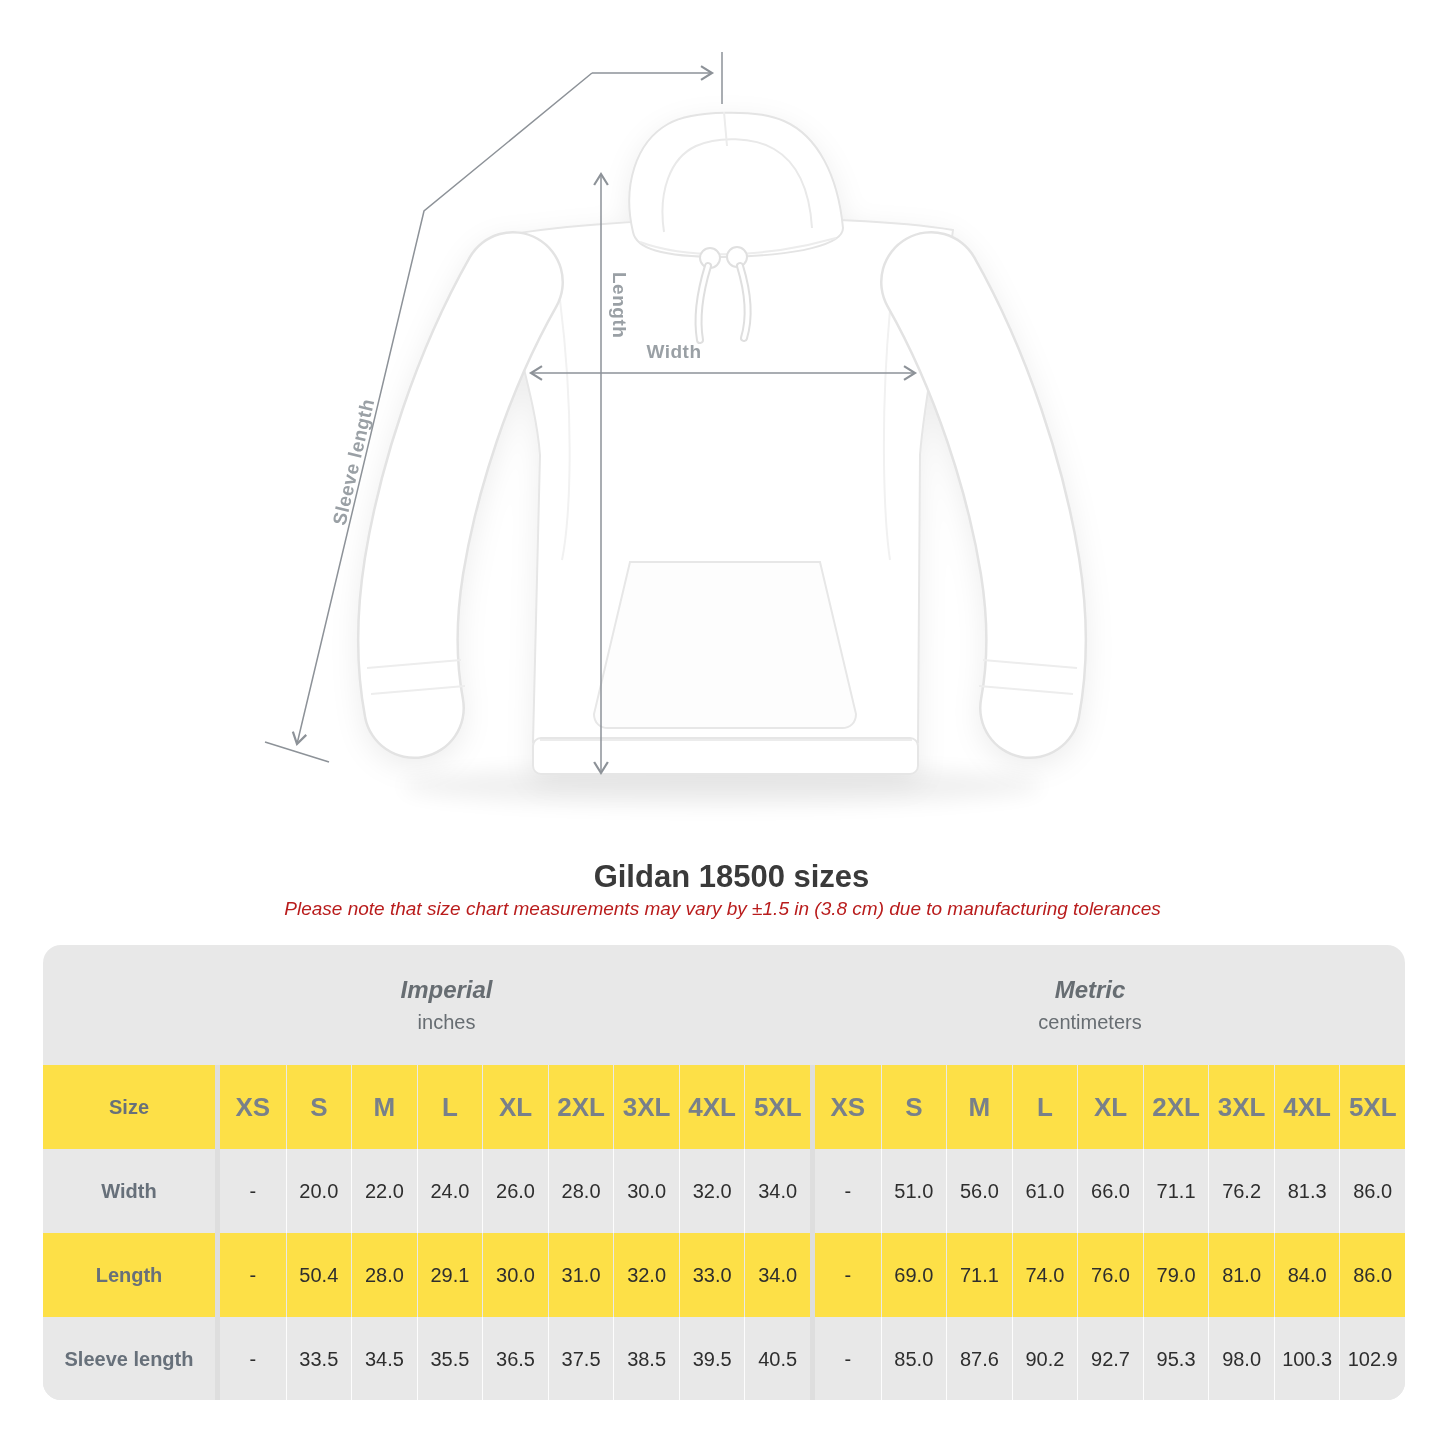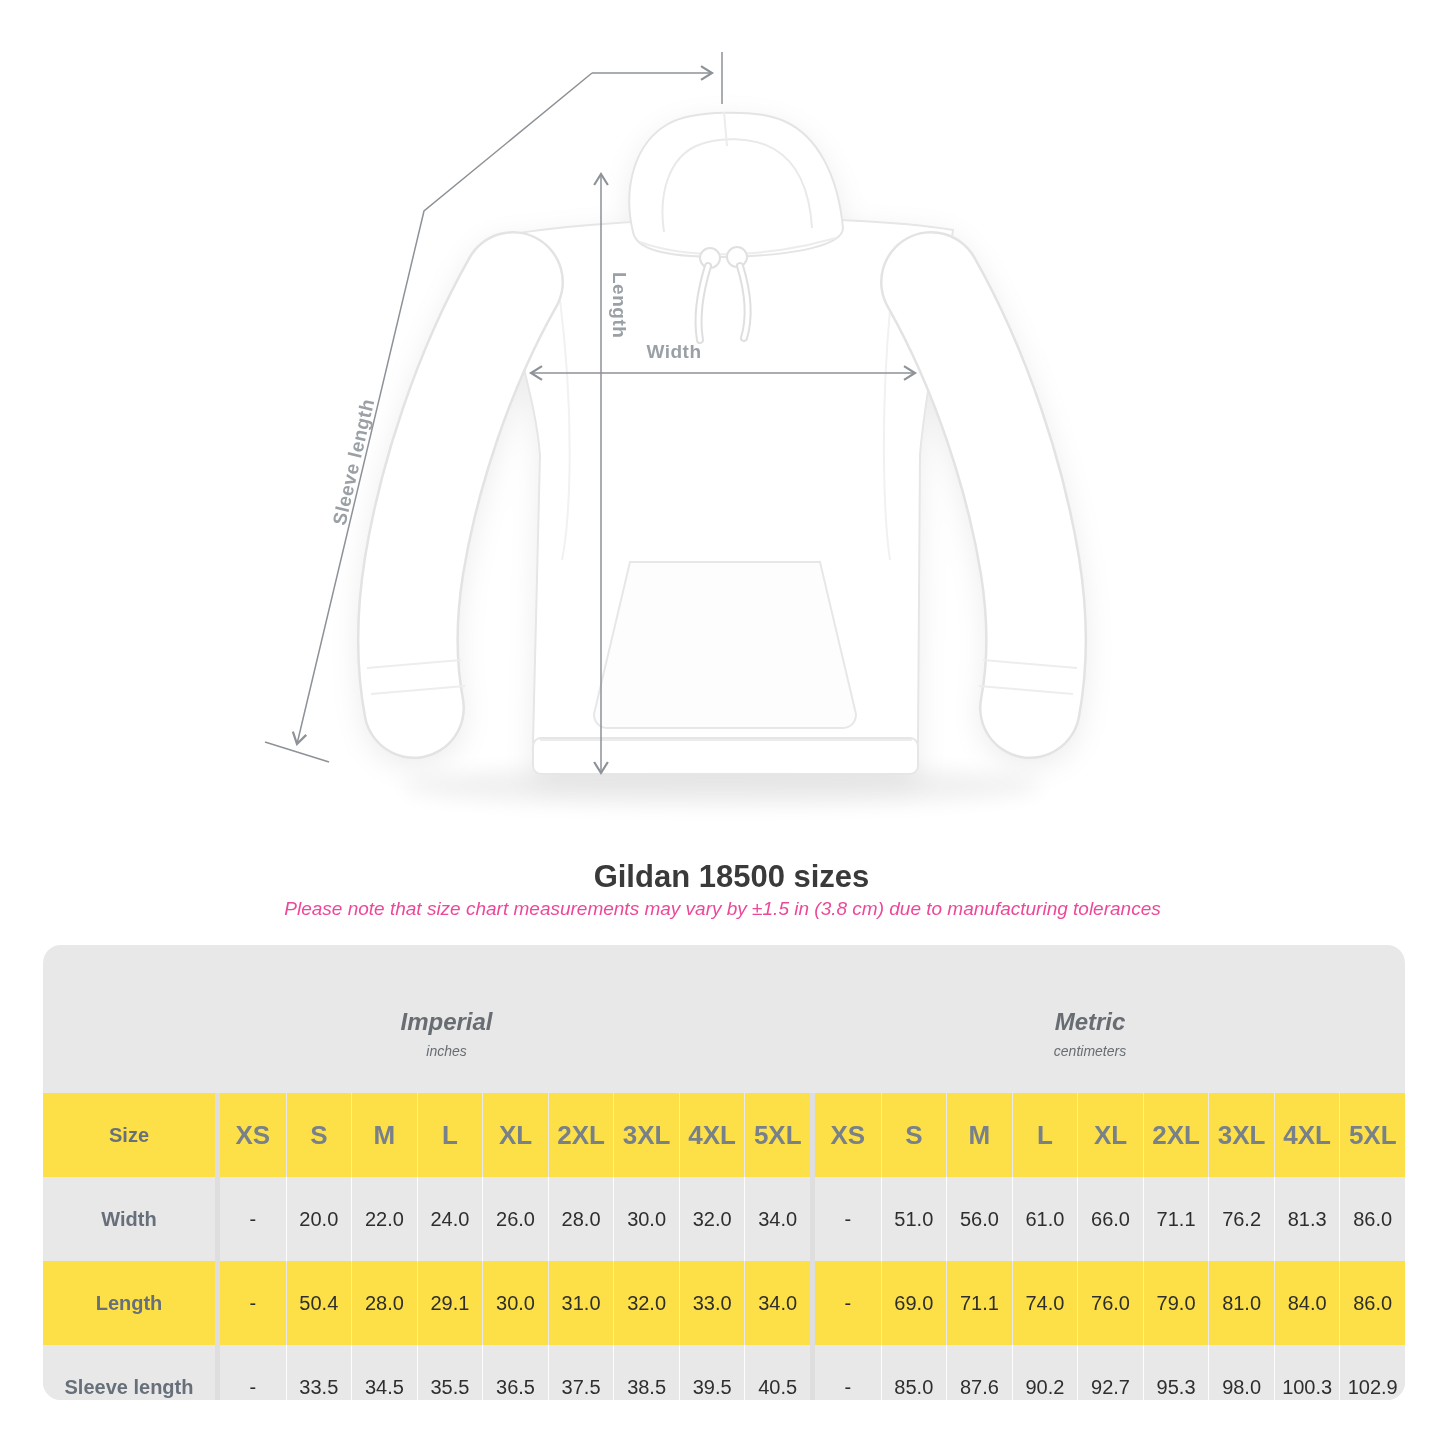--- a/index.html
+++ b/index.html
@@ -16,33 +16,33 @@
   .width-label{left:674px;top:352px;transform:translate(-50%,-50%);}
   .length-label{left:608px;top:272px;writing-mode:vertical-rl;}
   .sleeve-label{left:354px;top:462px;transform:translate(-50%,-50%) rotate(-77deg);white-space:nowrap;}
   
   .page-title{
     position:absolute;left:0;top:850px;width:100%;text-align:center;margin:9px;
     font-size:31px;font-weight:bold;color:#3a3a3a;
   }
   .page-note{
     position:absolute;left:0;top:898px;width:100%;text-align:center;margin:0;
-    font-size:19px;font-style:italic;color:#ec4899;
+    font-size:19px;font-style:italic;color:#b91c1c;
   }
   
   .card{
     position:absolute;left:43px;top:945px;width:1362px;height:455px;
     background:#e8e8e8;border-radius:18px;overflow:hidden;
   }
-  .unit-header{display:flex;height:120px;margin-top:28px;}
+  .unit-header{display:flex;height:120px;}
   .unit-group{display:flex;flex-direction:column;justify-content:center;align-items:center;gap:7px;}
   .unit-group.imperial{width:767px;padding-left:40px;box-sizing:border-box;}
   .unit-group.metric{flex:1;padding-right:35px;box-sizing:border-box;}
   .unit-name{font-size:24px;font-weight:bold;font-style:italic;color:#676d72;}
-  .unit-sub{font-size:14px;font-style:italic;color:#676d72;}
+  .unit-sub{font-size:20px;color:#676d72;}
   .t-row{
     display:grid;height:84px;
     grid-template-columns:172px 5px repeat(9,1fr) 5px repeat(9,1fr);
   }
   .row-white{background:#fde047;--ln:#e9e9e9;}
   .row-grey{background:#e8e8e8;--ln:#fdfdfd;}
   .cell{
     display:flex;align-items:center;justify-content:center;height:100%;
     font-size:20px;color:#2e2e2e;border-left:1px solid var(--ln);
     box-sizing:border-box;

